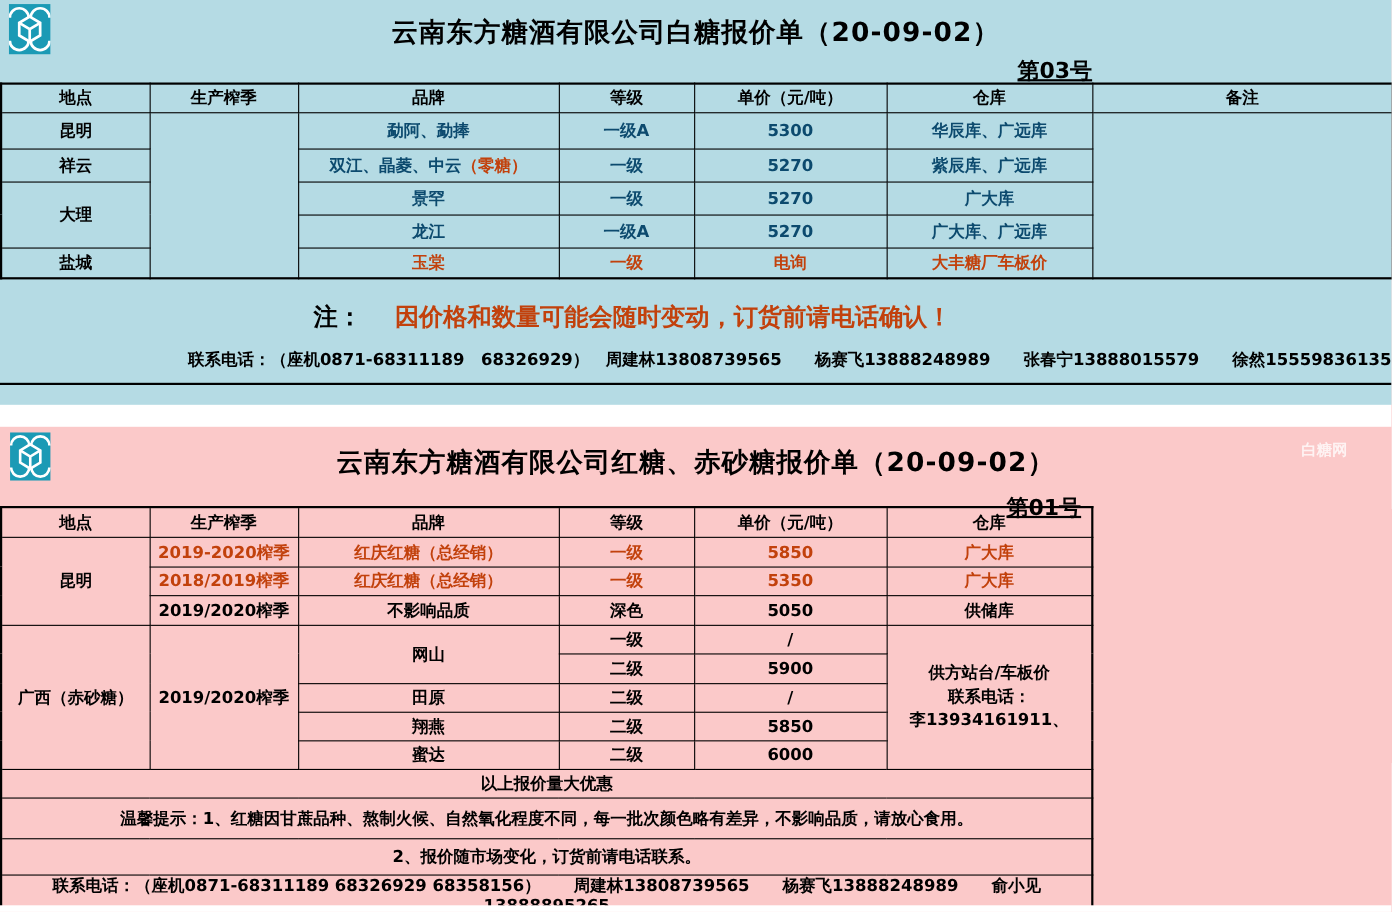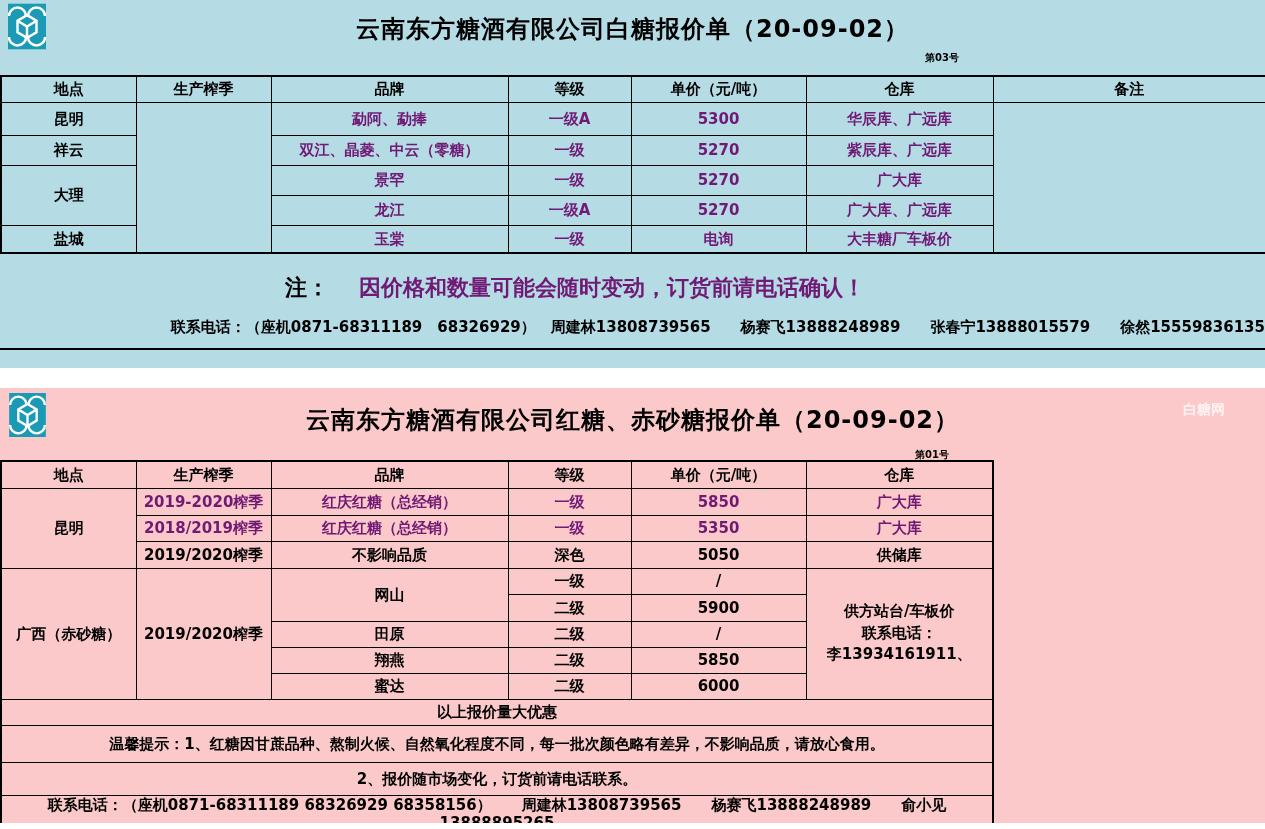--- a/index.html
+++ b/index.html
@@ -6,31 +6,31 @@
   html,body { margin:0; padding:0; }
   body {
     width:1265px; height:829px; position:relative; background:#ffffff;
     font-family:"DejaVu Sans", sans-serif; font-weight:bold; color:#000;
   }
   .section { position:absolute; left:0; width:1265px; overflow:hidden; }
   .section-blue { top:0; height:368px; background:#B5DBE4; }
   .section-pink { top:388px; height:435px; background:#FBC9C9; }
   .logo { position:absolute; }
   .sheet-title { position:absolute; left:0; width:100%; text-align:center; font-size:24px; letter-spacing:1px; }
-  .sheet-no { position:absolute; font-size:10px; }
+  .sheet-no { position:absolute; font-size:20px;text-decoration:underline; }
   .watermark { position:absolute; color:rgba(255,255,255,0.78); font-size:14px; }
 
   table.quote { position:absolute; border-collapse:collapse; table-layout:fixed; border:2px solid #000; }
   table.quote th, table.quote td {
     border:1px solid #000; padding:0; text-align:center; vertical-align:middle;
     font-size:15px; font-weight:bold; line-height:1.2; overflow:hidden;
   }
   .h26{height:26px}.h27{height:27px}.h28{height:28px}.h30{height:30px}.h33{height:33px}.h37{height:37px}
-  .c-blue{ color:#701a75; }
-  .c-red{ color:#701a75; }
+  .c-blue{ color:#0c4a6e; }
+  .c-red{ color:#c2410c; }
   .cell-left{ text-align:left; }
   .pad85{ padding-left:85px; }
   .pad98{ padding-left:98px; }
   .pad10{ padding-left:10px; }
   .fs16{ font-size:16px; }
   .t1 { top:75px; left:0; width:1265px; }
   .t2 { top:72px; left:0; width:992px; }
   .note-line { position:absolute; top:273px; left:285px; font-size:22px; }
   .note-line .gap { display:inline-block; width:30px; }
   .contact-line1 { position:absolute; top:318px; left:0; width:100%; text-align:right; font-size:15px; }

